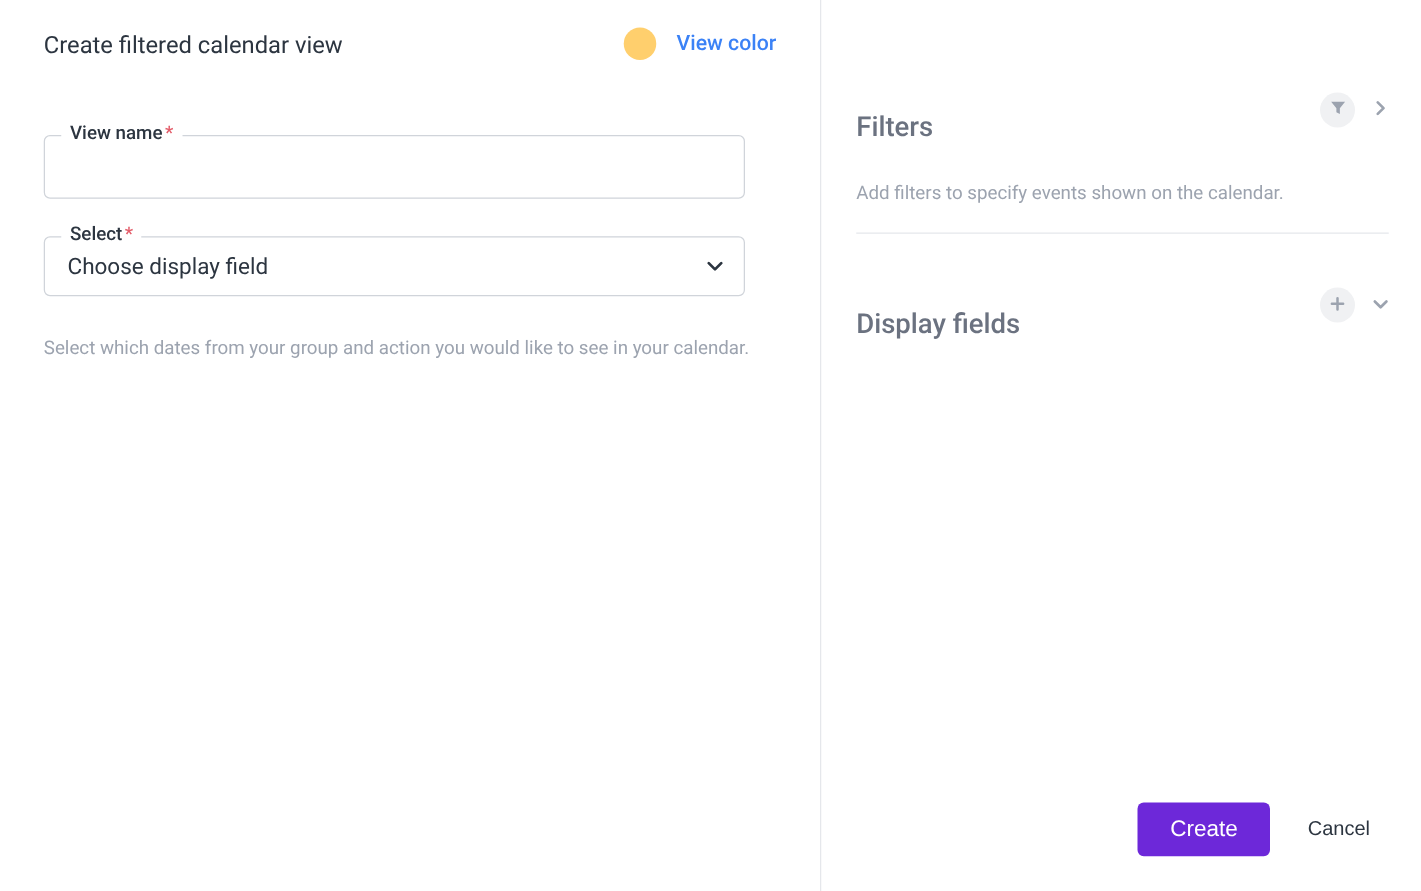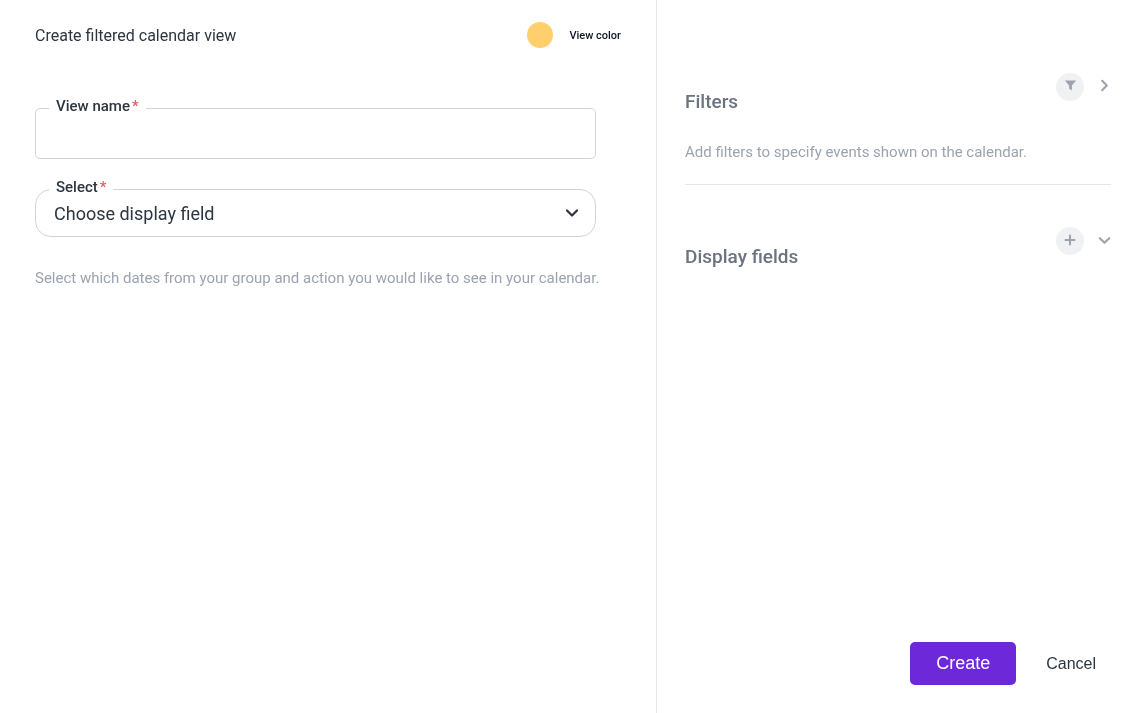--- a/index.html
+++ b/index.html
@@ -37,42 +37,42 @@
     }
     
     .header-row {
       display: flex;
       justify-content: space-between;
       align-items: center;
       margin-bottom: 60px;
     }
     
     .page-title {
-      font-size: 16px;
+      font-size: 19px;
       font-weight: 400;
       color: #2c3540;
     }
     
     .view-color-group {
       display: flex;
       align-items: center;
       gap: 16px;
     }
     
     .color-swatch {
       width: 26px;
       height: 26px;
       border-radius: 50%;
       background: #ffcf6d;
     }
     
     .view-color-label {
-      font-size: 11px;
-      font-weight: 500;
-      color: #0f172a;
+      font-size: 17px;
+      font-weight: 500;
+      color: #3b82f6;
     }
     
     .form-group {
       position: relative;
       margin-bottom: 30px;
     }
     
     .field-label {
       position: absolute;
       top: -11px;
@@ -98,21 +98,21 @@
       padding: 0 15px;
       font-size: 17px;
       color: #2c3540;
       outline: none;
     }
     
     .select-input {
       width: 561px;
       height: 48px;
       border: 1px solid #d0d4da;
-      border-radius: 16px;
+      border-radius: 5px;
       padding: 0 15px 0 18px;
       font-size: 18px;
       color: #2c3540;
       display: flex;
       align-items: center;
       justify-content: space-between;
       cursor: pointer;
       background: #ffffff;
     }
     
@@ -147,21 +147,21 @@
     }
     
     .right-section-header {
       display: flex;
       justify-content: space-between;
       align-items: center;
       margin-bottom: 10px;
     }
     
     .right-section-title {
-      font-size: 19px;
+      font-size: 22px;
       font-weight: 500;
       color: #6b7280;
       margin-top: 30px;
     }
     
     .right-section-actions {
       display: flex;
       align-items: center;
       gap: 14px;
     }

